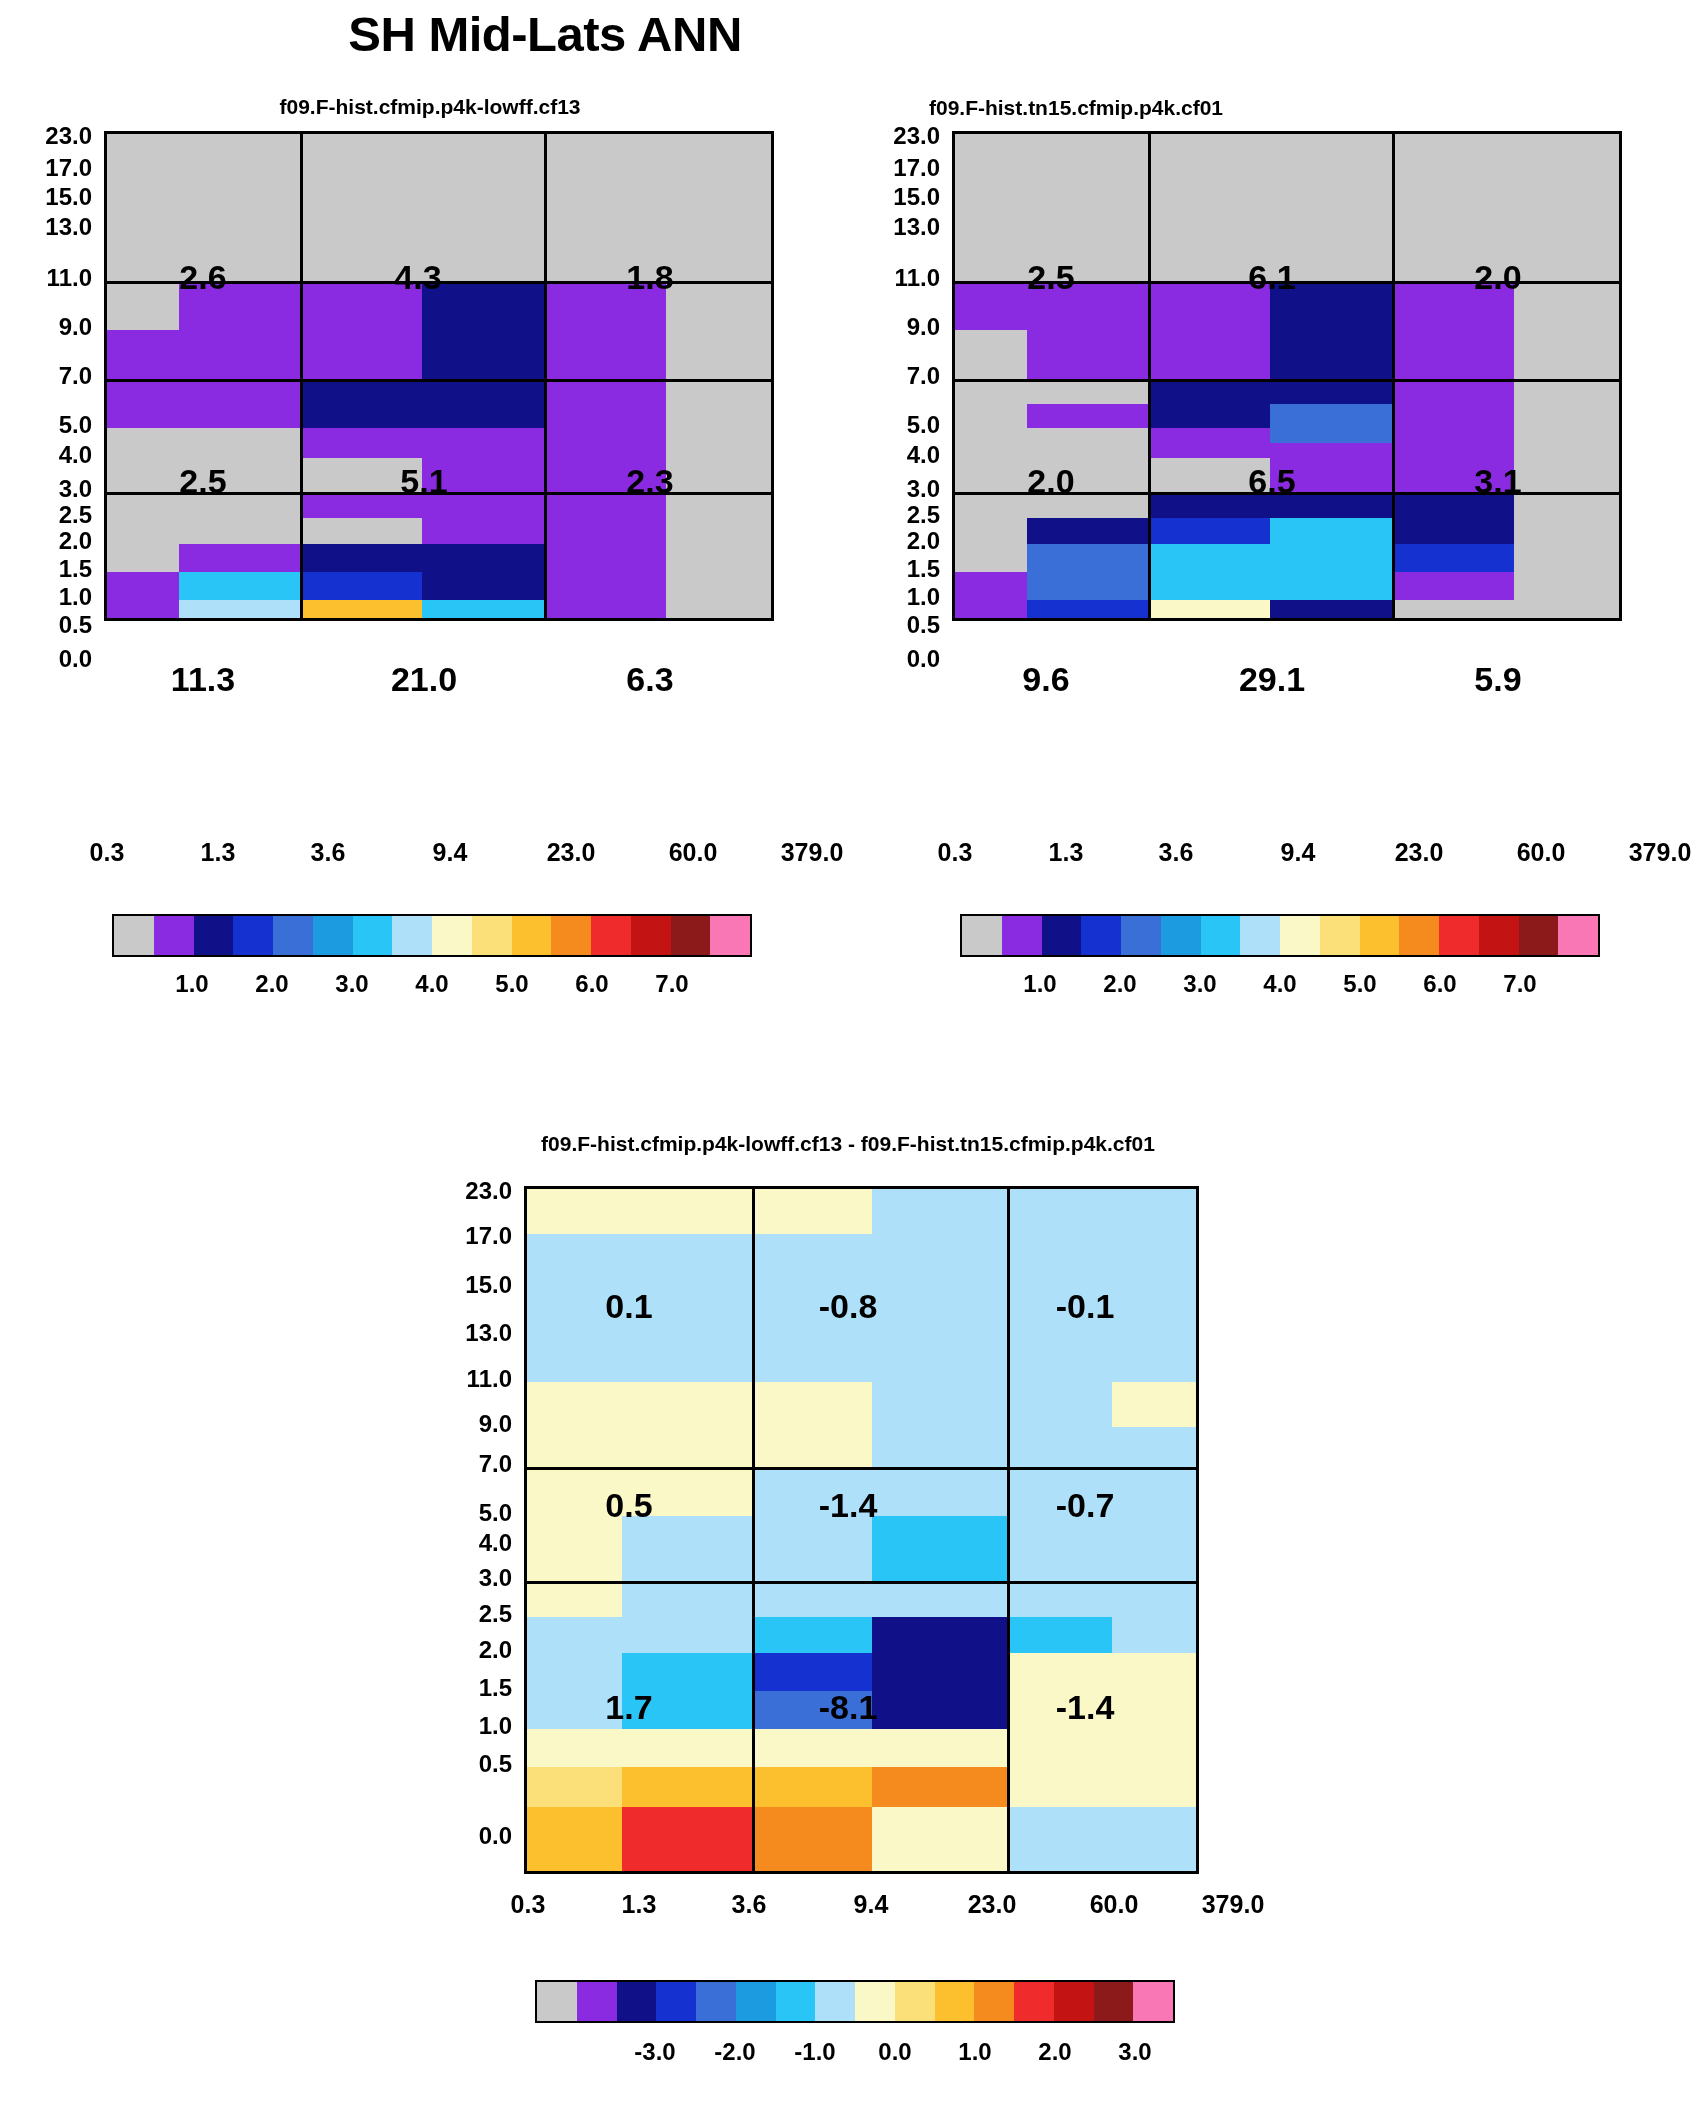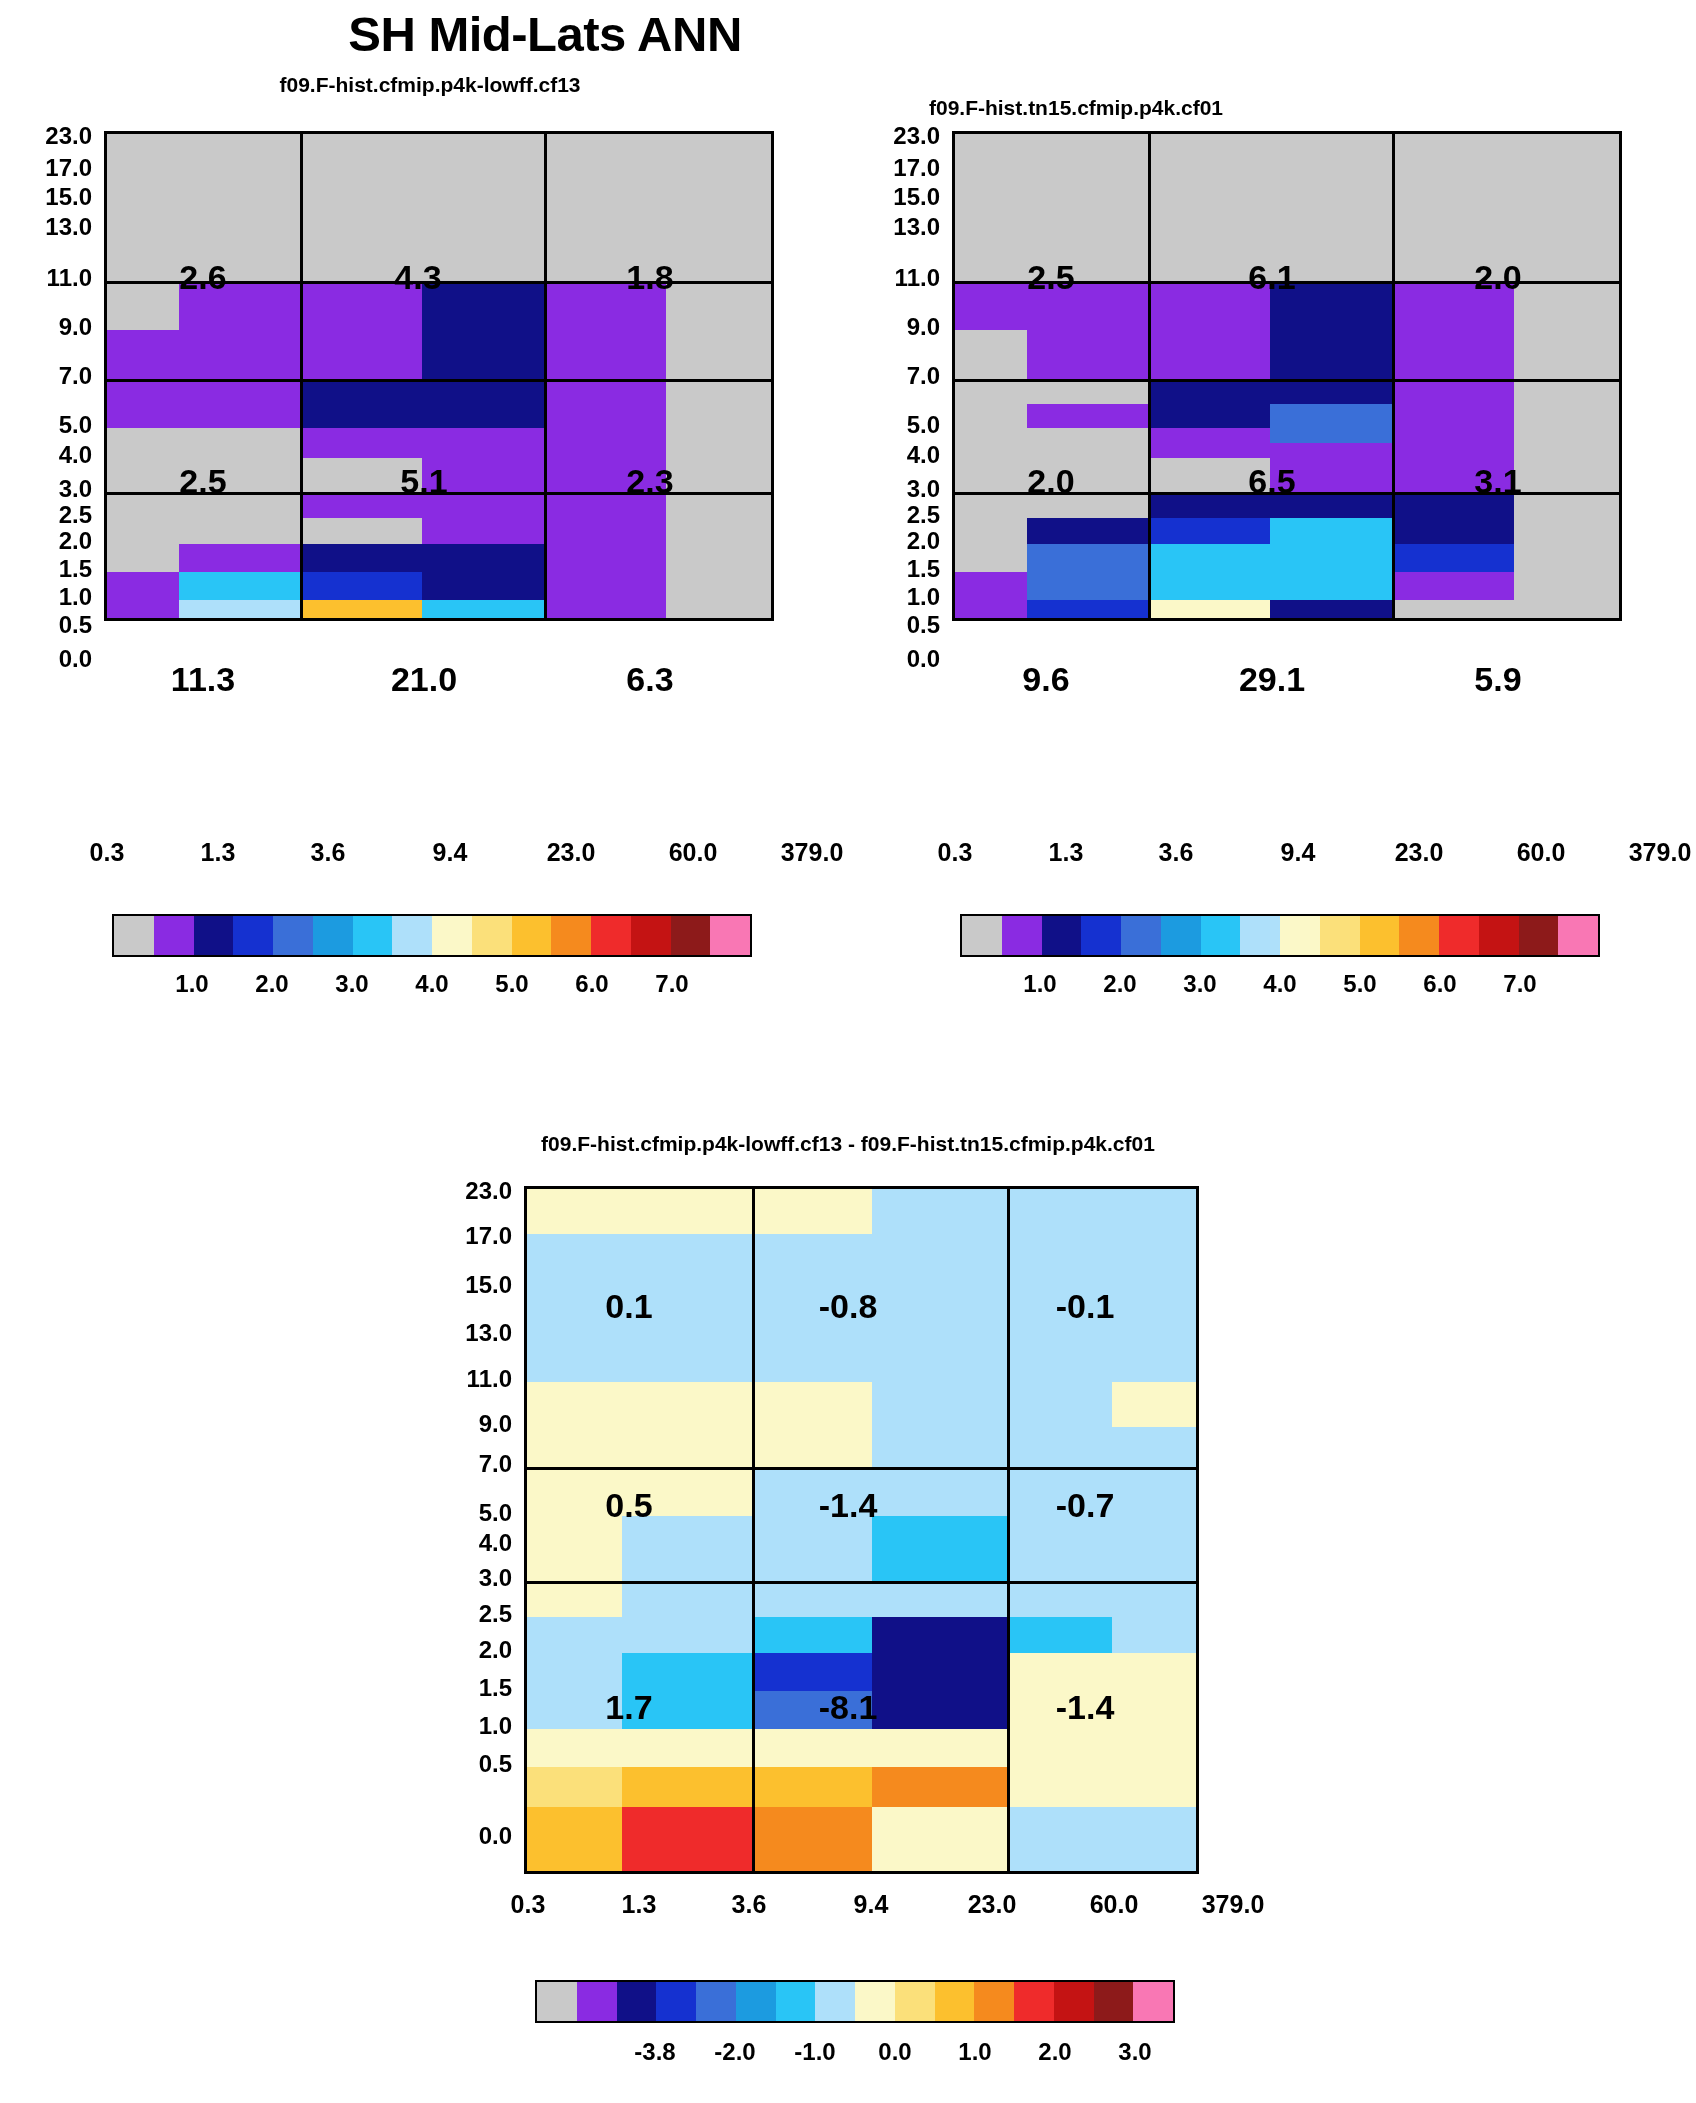--- a/index.html
+++ b/index.html
@@ -33,21 +33,21 @@
   .cbtick{position:absolute;font-size:24px;font-weight:bold;transform:translateX(-50%);white-space:nowrap;}
 </style>
 </head>
 <body>
 
 <div class="page">
 
   <div class="main-title">SH Mid-Lats ANN</div>
 
   <div class="panel">
-    <div class="panel-title" style="left:110px;top:73px;width:640px;">f09.F-hist.cfmip.p4k-lowff.cf13</div>
+    <div class="panel-title" style="left:110px;top:95px;width:640px;">f09.F-hist.cfmip.p4k-lowff.cf13</div>
 
     <div class="plot" style="left:104px;top:131px;width:670px;height:490px;">
       <div class="cellgrid">
 
         <div class="cell" style="left:0;top:147px;width:72px;height:49px;background:#c9c9c9;"></div>
         <div class="cell" style="left:72px;top:147px;width:121px;height:49px;background:#8a2be2;"></div>
         <div class="cell" style="left:193px;top:147px;width:122px;height:49px;background:#8a2be2;"></div>
         <div class="cell" style="left:315px;top:147px;width:122px;height:49px;background:#101088;"></div>
         <div class="cell" style="left:437px;top:147px;width:122px;height:49px;background:#8a2be2;"></div>
 
@@ -420,21 +420,21 @@
         <div style="background:#aee0fa;"></div>
         <div style="background:#fbf8c8;"></div>
       <div style="background:#fbe07a;"></div>
         <div style="background:#fcc02e;"></div>
         <div style="background:#f58a1e;"></div>
       <div style="background:#ef2b2b;"></div>
         <div style="background:#c41313;"></div>
         <div style="background:#8d1a1a;"></div>
       <div style="background:#f977b4;"></div>
     </div>
-    <div class="cbtick" style="left:655px;top:2038px;">-3.8</div>
+    <div class="cbtick" style="left:655px;top:2038px;">-3.0</div>
     <div class="cbtick" style="left:735px;top:2038px;">-2.0</div>
     <div class="cbtick" style="left:815px;top:2038px;">-1.0</div>
     <div class="cbtick" style="left:895px;top:2038px;">0.0</div>
     <div class="cbtick" style="left:975px;top:2038px;">1.0</div>
     <div class="cbtick" style="left:1055px;top:2038px;">2.0</div>
     <div class="cbtick" style="left:1135px;top:2038px;">3.0</div>
   </div>
 
 </div>
 

